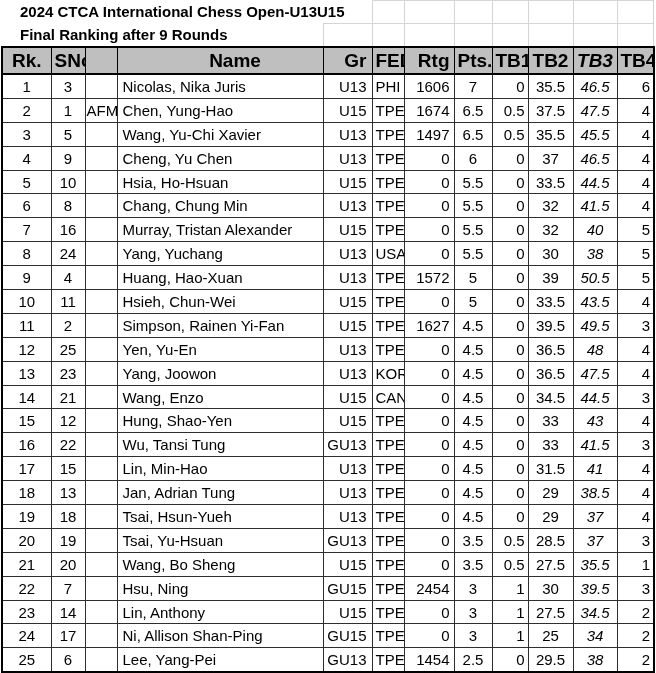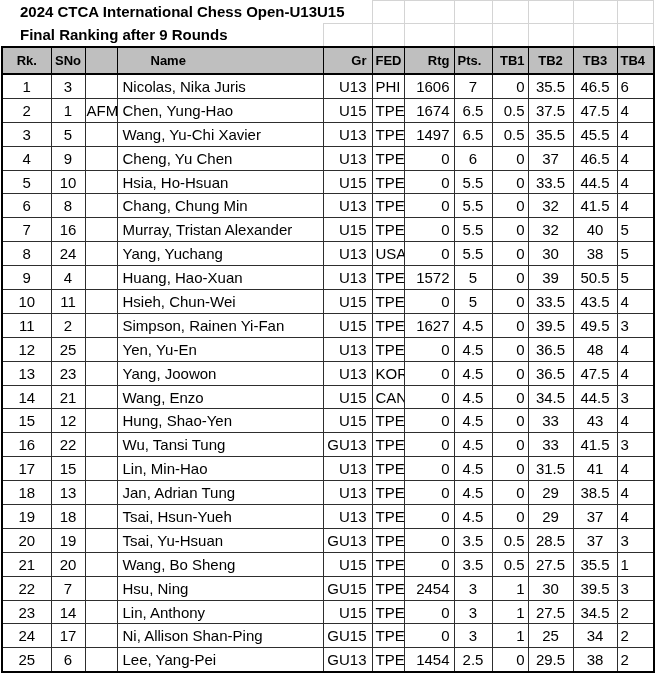--- a/index.html
+++ b/index.html
@@ -20,40 +20,40 @@
   .gl-v { width:1px; }
   .gl-h { height:1px; }
   
   table.ranking {
     position:absolute; top:46px; left:1px;
     border-collapse:collapse; table-layout:fixed; width:653px;
     border:2px solid #000;
     font-size:15px;
   }
   th {
-    background:#bfbfbf; font-weight:bold; font-size:13px;
+    background:#bfbfbf; font-weight:bold; font-size:19px;
     border:1px solid #000; border-top:2px solid #000; border-bottom:2px solid #000;
     height:25px; padding:0 3px; overflow:hidden; white-space:nowrap;
   }
   td {
     border:1px solid #2e2e2e; height:22.9px; padding:0 3px;
     overflow:hidden; white-space:nowrap; font-size:15px;
   }
   .col-rank  { width:49px;  text-align:center; }
   .col-sno   { width:34px;  text-align:center; }
   .col-title { width:32px;  text-align:right; padding:0 1px; }
   .col-name  { width:206px; text-align:left;  padding-left:5px; }
   .col-group { width:49px;  text-align:right; padding-right:5px; }
   .col-fed   { width:32px;  text-align:left;  padding-left:3px; }
   .col-rating{ width:50px;  text-align:right; padding-right:4px; }
   .col-points{ width:38px;  text-align:center;margin-left:17px; }
   .col-tb1   { width:36px;  text-align:right; }
   .col-tb2   { width:45px;  text-align:center; }
-  .col-tb3   { width:44px;  text-align:center; }
-  .col-tb4   { width:37px;  text-align:left; }
+  .col-tb3   { width:44px;  text-align:center;font-style:italic; }
+  .col-tb4   { width:37px;  text-align:right; }
 </style>
 </head>
 <body>
 
 <div class="sheet">
 
   <div class="title-area">
 
     <div class="gl gl-h" style="top:0;   left:372px; width:282px;"></div>
     <div class="gl gl-h" style="top:23px;left:323px; width:331px;"></div>
@@ -84,21 +84,21 @@
       <col class="col-tb1">
         <col class="col-tb2">
         <col class="col-tb3">
         <col class="col-tb4">
     </colgroup>
     <thead>
       <tr>
         <th class="col-rank">Rk.</th>
         <th class="col-sno">SNo</th>
         <th class="col-title"></th>
-        <th class="col-name" style="text-align:left;padding-left:33px;">Name</th>
+        <th class="col-name" style="text-align:center;padding-left:33px;">Name</th>
         <th class="col-group" style="text-align:right;">Gr</th>
         <th class="col-fed" style="text-align:left;">FED</th>
         <th class="col-rating" style="text-align:right;">Rtg</th>
         <th class="col-points" style="text-align:left;">Pts.</th>
         <th class="col-tb1">TB1</th>
         <th class="col-tb2">TB2</th>
         <th class="col-tb3">TB3</th>
         <th class="col-tb4">TB4</th>
       </tr>
     </thead>

